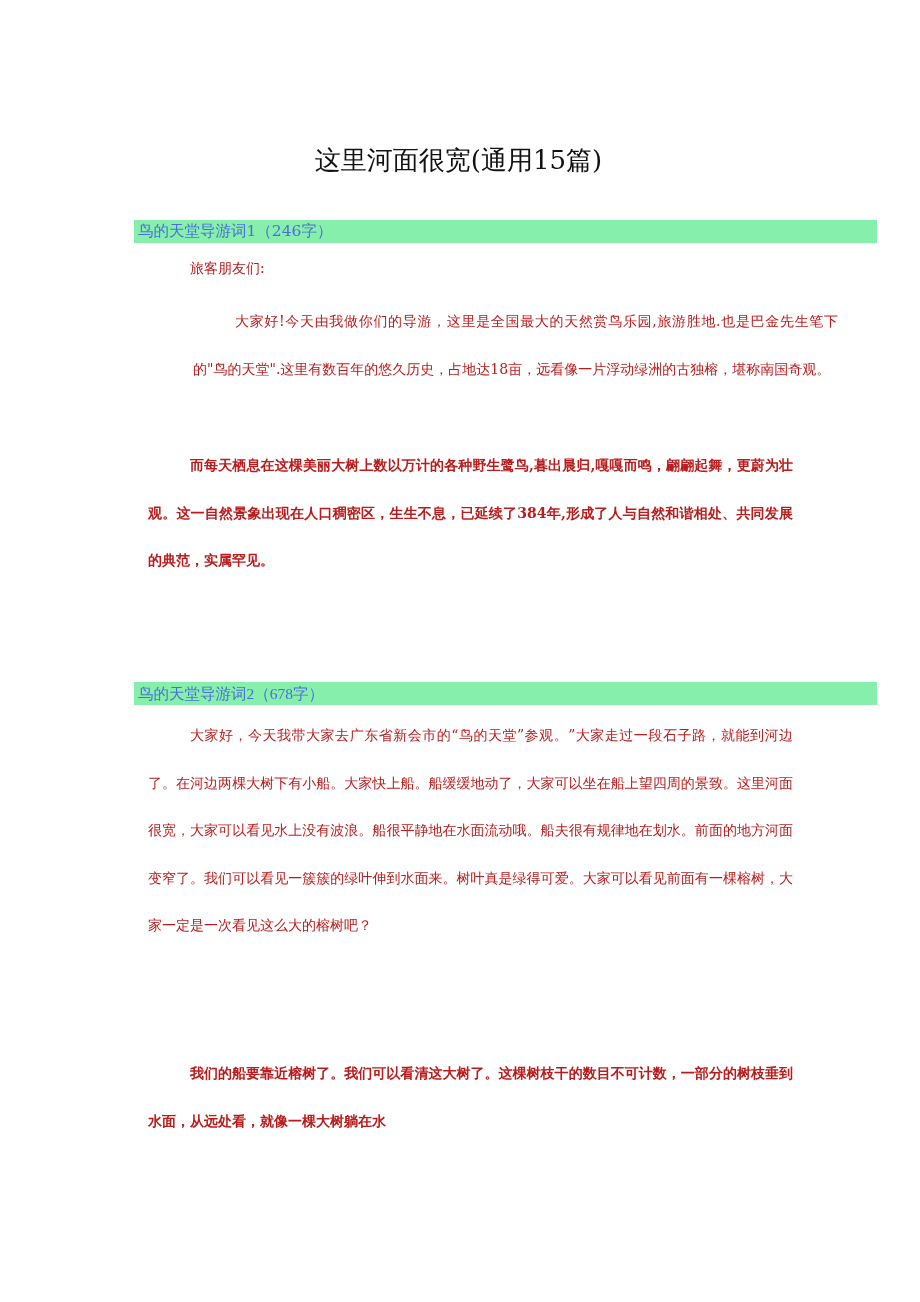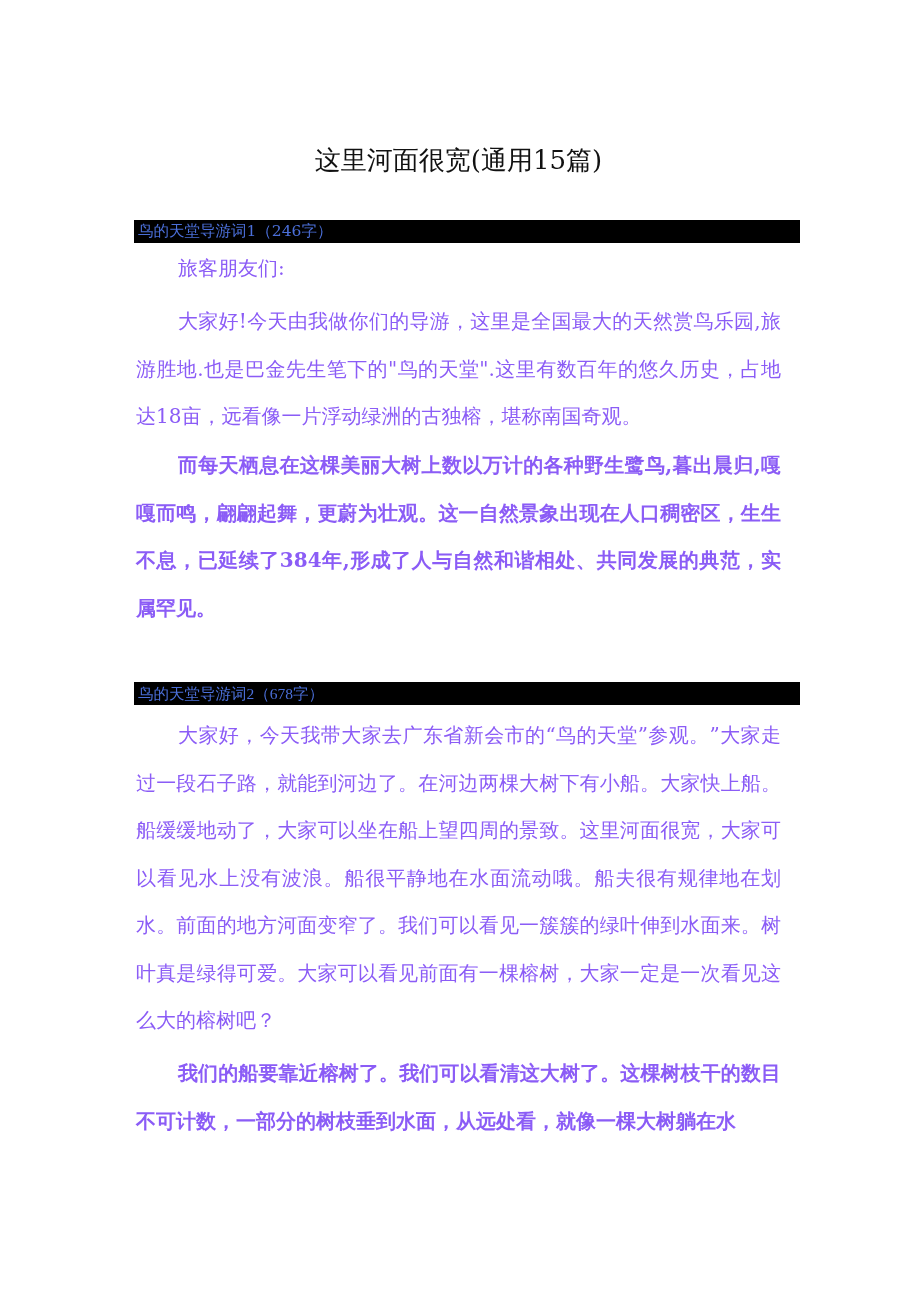--- a/index.html
+++ b/index.html
@@ -28,54 +28,54 @@
       width: 645px;
       text-align: center;
       font-size: 26px;
       line-height: 40px;
       color: #111;
       letter-spacing: 0px;
     }
     .section-header {
       position: absolute;
       left: -2px;
-      width: 666px;
+      width: 743px;
       height: 23px;
-      background: #000000;
+      background: #86efac;
       color: #4b6fd9;
       font-size: 15.5px;
       line-height: 23px;
       padding-left: 4px;
       box-sizing: border-box;
       white-space: nowrap;
     }
     .para {
       position: absolute;
-      left: 0;
+      left: 12px;
       width: 645px;
-      font-size: 20px;
+      font-size: 14px;
       line-height: 47.5px;
       text-align: justify;
       text-justify: inter-character;
       margin: 0;
-      color: #8b5cf6;
+      color: #b91c1c;
     }
     .indent {
       text-indent: 42px;
     }
   </style>
 </head>
 <body>
 
 <div class="page">
   <div class="doc-title">这里河面很宽(通用15篇)</div>
 
   <div class="section-header" style="top:220px;">鸟的天堂导游词1（246字）</div>
 
   <p class="para indent" style="top:245px;">旅客朋友们:</p>
-  <p class="para indent" style="top:298px;">大家好!今天由我做你们的导游，这里是全国最大的天然赏鸟乐园,旅游胜地.也是巴金先生笔下的"鸟的天堂".这里有数百年的悠久历史，占地达18亩，远看像一片浮动绿洲的古独榕，堪称南国奇观。</p>
+  <p class="para indent" style="top:298px;margin-left:45px;">大家好!今天由我做你们的导游，这里是全国最大的天然赏鸟乐园,旅游胜地.也是巴金先生笔下的"鸟的天堂".这里有数百年的悠久历史，占地达18亩，远看像一片浮动绿洲的古独榕，堪称南国奇观。</p>
   <p class="para indent" style="top:442px;font-weight:bold;">而每天栖息在这棵美丽大树上数以万计的各种野生鹭鸟,暮出晨归,嘎嘎而鸣，翩翩起舞，更蔚为壮观。这一自然景象出现在人口稠密区，生生不息，已延续了384年,形成了人与自然和谐相处、共同发展的典范，实属罕见。</p>
 
   <div class="section-header" style="top:682px;font-family:Liberation Serif, serif;">鸟的天堂导游词2（678字）</div>
 
   <p class="para indent" style="top:712px;">大家好，今天我带大家去广东省新会市的“鸟的天堂”参观。”大家走过一段石子路，就能到河边了。在河边两棵大树下有小船。大家快上船。船缓缓地动了，大家可以坐在船上望四周的景致。这里河面很宽，大家可以看见水上没有波浪。船很平静地在水面流动哦。船夫很有规律地在划水。前面的地方河面变窄了。我们可以看见一簇簇的绿叶伸到水面来。树叶真是绿得可爱。大家可以看见前面有一棵榕树，大家一定是一次看见这么大的榕树吧？</p>
   <p class="para indent" style="top:1050px;font-weight:bold;">我们的船要靠近榕树了。我们可以看清这大树了。这棵树枝干的数目不可计数，一部分的树枝垂到水面，从远处看，就像一棵大树躺在水</p>
 </div>
 
 </body></html>

